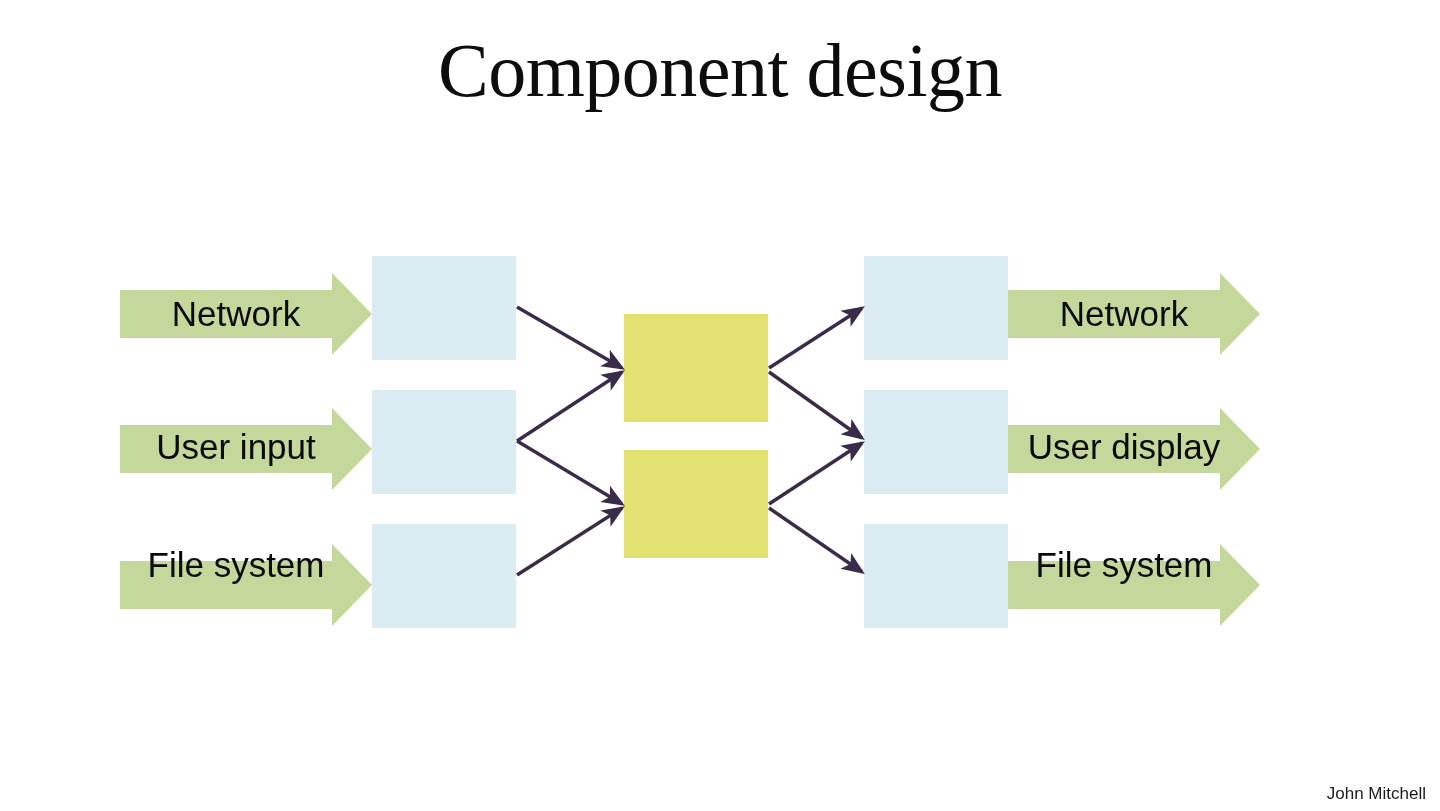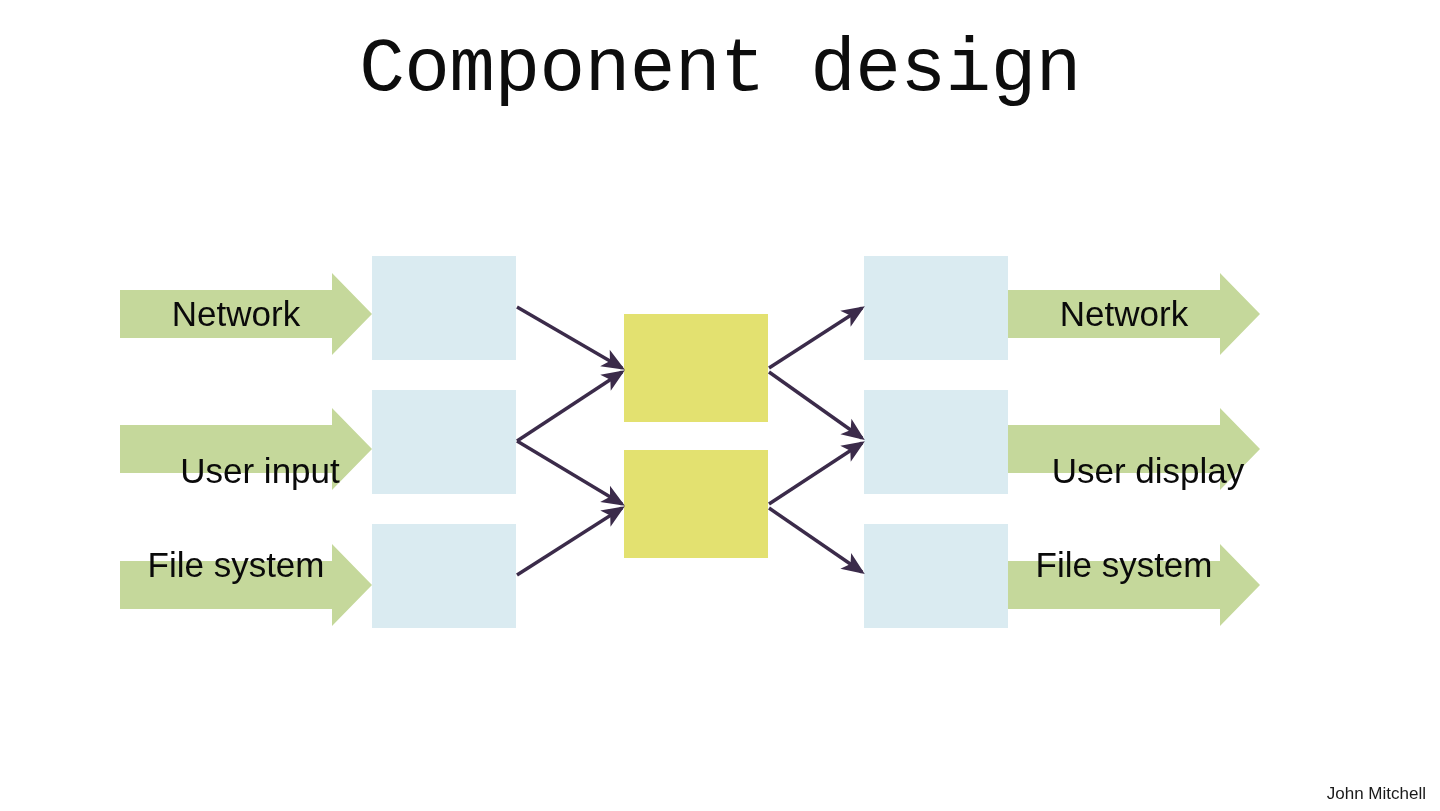--- a/index.html
+++ b/index.html
@@ -24,21 +24,21 @@
     background: #ffffff;
   }
 
   
   .slide-title {
     position: absolute;
     left: 0;
     top: 22px;
     width: 1440px;
     text-align: center;
-    font-family: Liberation Mono, monospace;
+    font-family: Liberation Serif, serif;
     font-size: 76px;
     font-weight: 400;
     line-height: 96px;
     color: #0d0d0d;
     letter-spacing: -0.5px;
     white-space: nowrap;
   }
 
   
   #diagram {
@@ -59,21 +59,21 @@
     color: #0a0a0a;
     line-height: 48px;
     height: 32px;
     white-space: nowrap;
     text-align: center;
   }
   .arrow-label.left  { left: 120px; width: 232px; }
   .arrow-label.right { left: 1008px; width: 232px; }
 
   .lbl-r1 { top: 290px; }
-  .lbl-r2 { top: 447px; padding-left: 24px; }
+  .lbl-r2 { top: 423px; }
   .lbl-r3 { top: 541px; }
 
   
   .attribution {
     position: absolute;
     right: 14px;
     bottom: 6px;
     font-family: "Liberation Sans", sans-serif;
     font-size: 17px;
     font-weight: 400;

